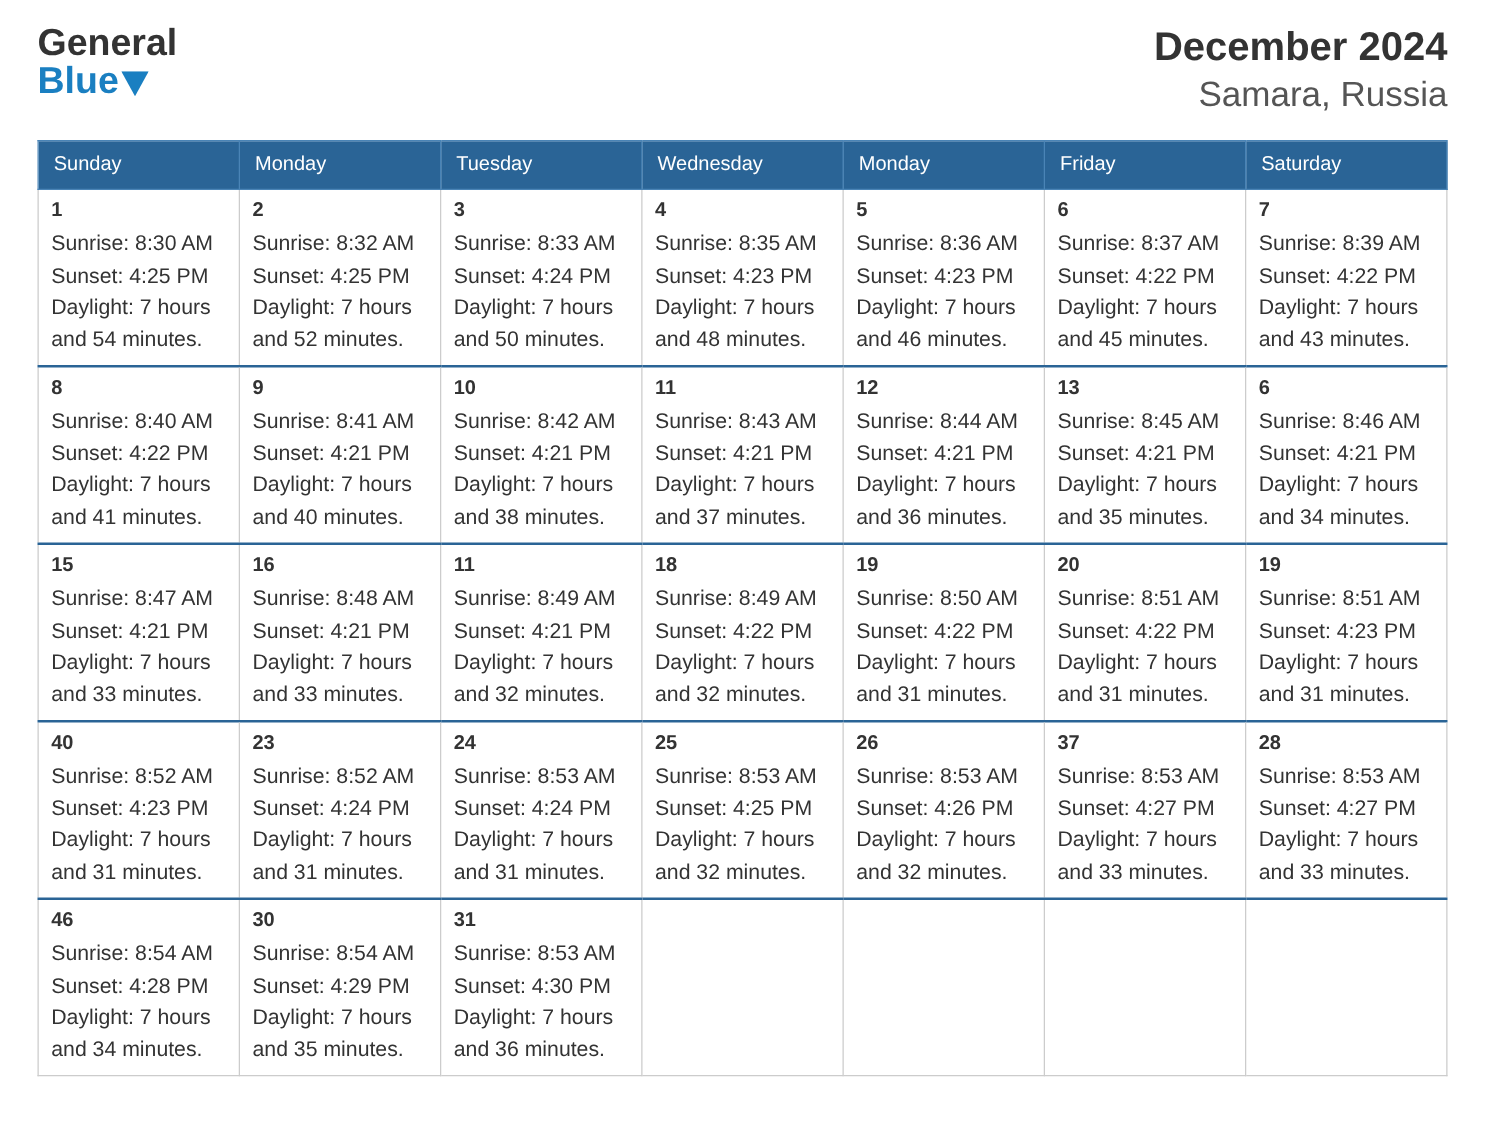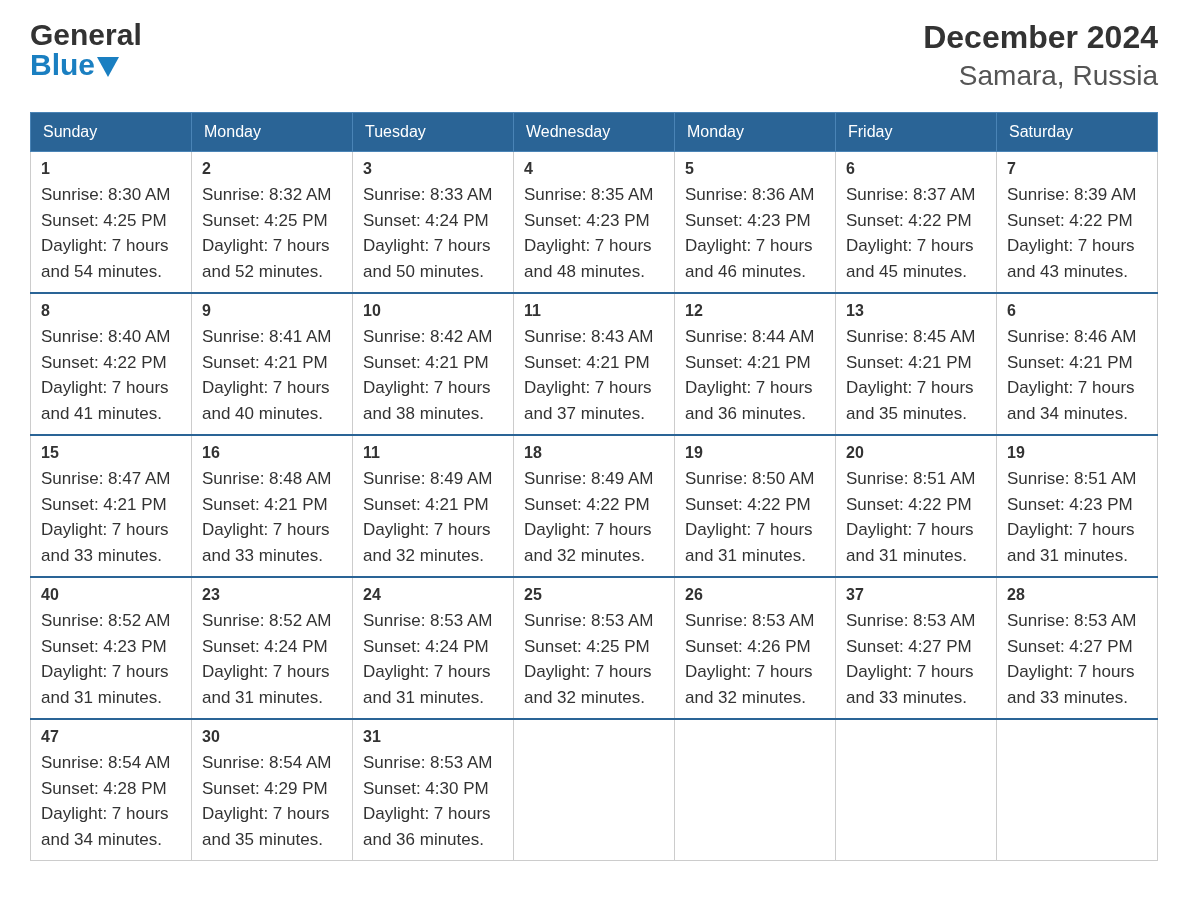--- a/index.html
+++ b/index.html
@@ -387,21 +387,21 @@
         <div class="day-info">
           Sunrise: 8:53 AM<br>
           Sunset: 4:27 PM<br>
           Daylight: 7 hours<br>
           and 33 minutes.
         </div>
       </td>
       </tr>
       <tr>
         <td>
-        <span class="day-number">47</span>
+        <span class="day-number">46</span>
         <div class="day-info">
           Sunrise: 8:54 AM<br>
           Sunset: 4:28 PM<br>
           Daylight: 7 hours<br>
           and 34 minutes.
         </div>
       </td>
         <td>
         <span class="day-number">30</span>
         <div class="day-info">

